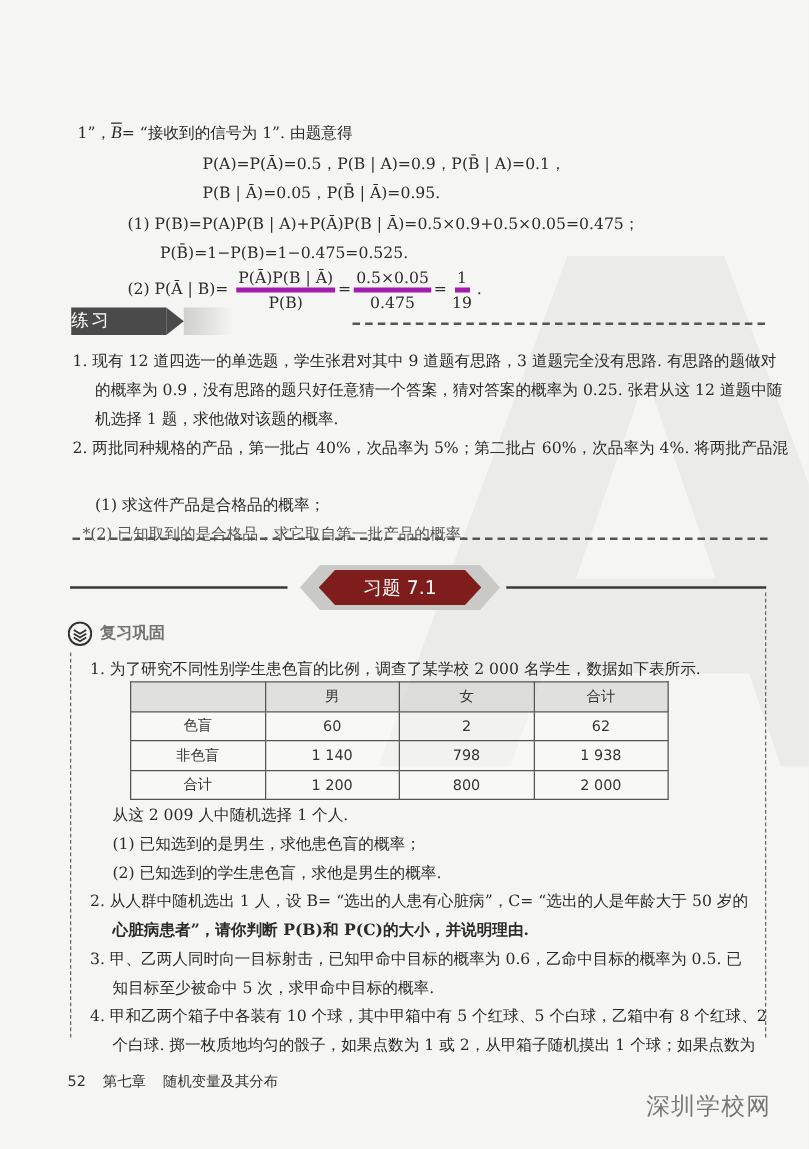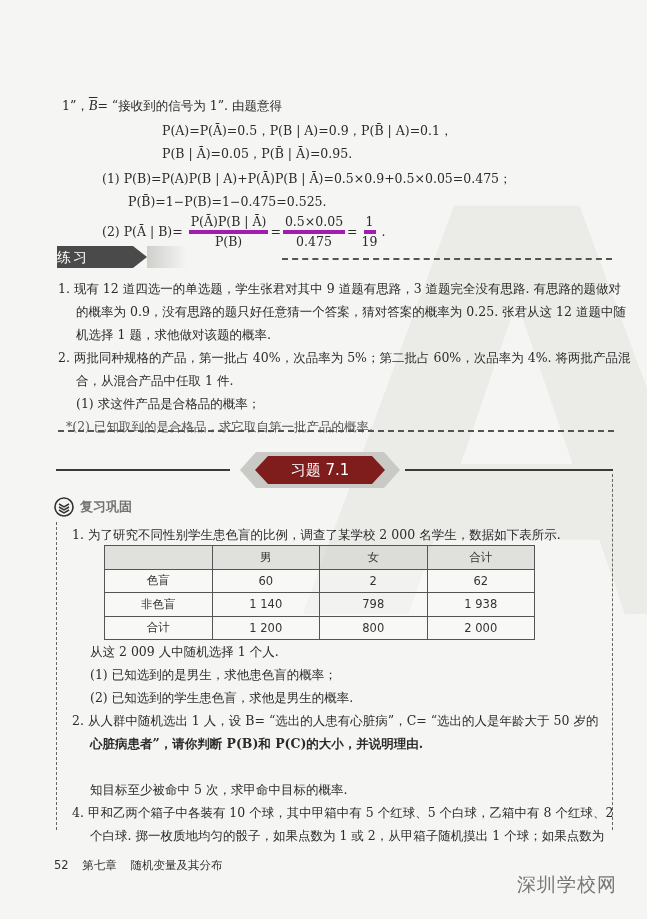--- a/index.html
+++ b/index.html
@@ -62,21 +62,20 @@
   </div>
 
   <div class="tag-fade"></div>
   <div class="tag-lian">练习</div>
   <div class="dash" style="left:282px; top:258px; width:330px;"></div>
 
   <div class="line q" style="left:58px; top:278px;">1. 现有 12 道四选一的单选题，学生张君对其中 9 道题有思路，3 道题完全没有思路. 有思路的题做对</div>
   <div class="line q" style="left:76px; top:301px;">的概率为 0.9，没有思路的题只好任意猜一个答案，猜对答案的概率为 0.25. 张君从这 12 道题中随</div>
   <div class="line q" style="left:76px; top:324px;">机选择 1 题，求他做对该题的概率.</div>
   <div class="line q" style="left:58px; top:347px;">2. 两批同种规格的产品，第一批占 40%，次品率为 5%；第二批占 60%，次品率为 4%. 将两批产品混</div>
-  <div class="line q" style="left:76px; top:370px;">合，从混合产品中任取 1 件.</div>
   <div class="line q" style="left:76px; top:393px;">(1) 求这件产品是合格品的概率；</div>
   <div class="line q" style="left:66px; top:416px; color:#555;">*(2) 已知取到的是合格品，求它取自第一批产品的概率.</div>
   <div class="dash" style="left:58px; top:430px; width:556px;"></div>
 
   <div class="rule" style="left:56px; top:469px; width:174px;"></div>
   <div class="rule" style="left:405px; top:469px; width:208px;"></div>
   <div class="tag-xiti-bg"></div>
   <div class="tag-xiti">习题 7.1</div>
 
   <div class="vdash" style="left:56px; top:522px; height:308px;"></div>
@@ -117,20 +116,21 @@
       <td>2 000</td>
     </tr>
   </tbody>
     </table>
 
   <div class="line q" style="left:90px; top:641px;">从这 2 009 人中随机选择 1 个人.</div>
   <div class="line q" style="left:90px; top:664px;">(1) 已知选到的是男生，求他患色盲的概率；</div>
   <div class="line q" style="left:90px; top:687px;">(2) 已知选到的学生患色盲，求他是男生的概率.</div>
   <div class="line q" style="left:72px; top:710px;">2. 从人群中随机选出 1 人，设 B= “选出的人患有心脏病”，C= “选出的人是年龄大于 50 岁的</div>
   <div class="line q" style="left:90px; top:733px;font-weight:bold;">心脏病患者”，请你判断 P(B)和 P(C)的大小，并说明理由.</div>
+  <div class="line q" style="left:72px; top:756px;">3. 甲、乙两人同时向一目标射击，已知甲命中目标的概率为 0.6，乙命中目标的概率为 0.5. 已</div>
   <div class="line q" style="left:90px; top:779px;">知目标至少被命中 5 次，求甲命中目标的概率.</div>
   <div class="line q" style="left:72px; top:802px;">4. 甲和乙两个箱子中各装有 10 个球，其中甲箱中有 5 个红球、5 个白球，乙箱中有 8 个红球、2</div>
   <div class="line q" style="left:90px; top:825px;">个白球. 掷一枚质地均匀的骰子，如果点数为 1 或 2，从甲箱子随机摸出 1 个球；如果点数为</div>
 
   <div class="footer" style="top:858px;">
     <span>52</span>
     <span>第七章</span>
     <span>随机变量及其分布</span>
   </div>
 

